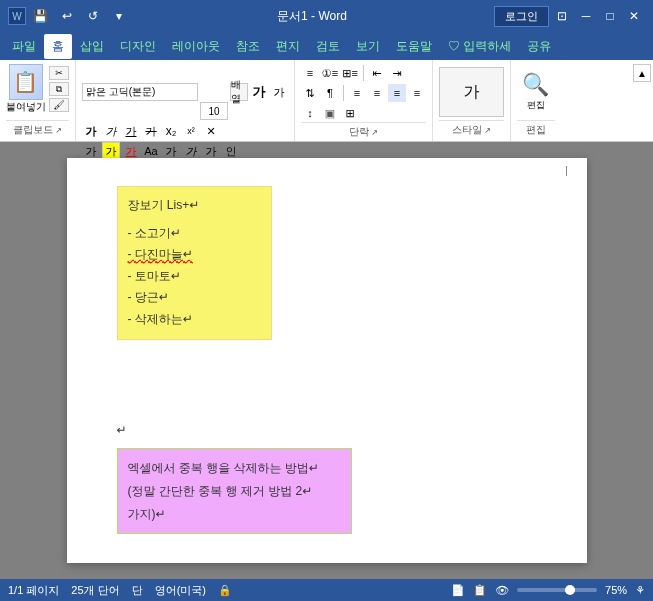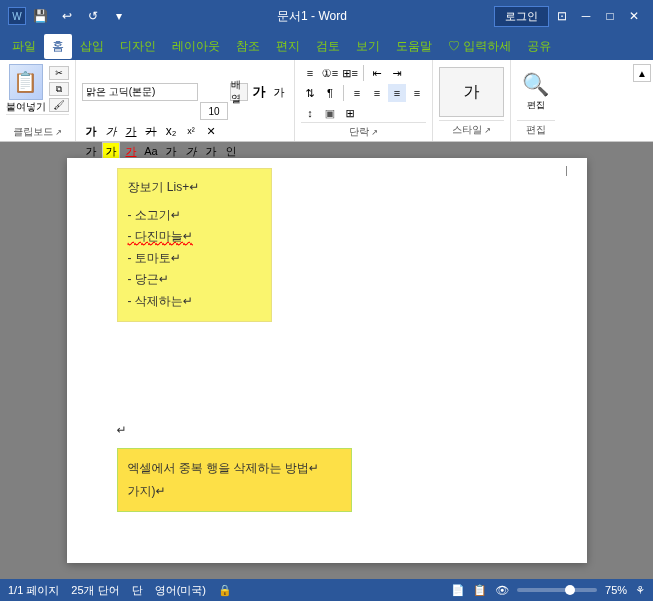--- a/index.html
+++ b/index.html
@@ -60,21 +60,21 @@
 
     
     .menu-bar {
       background: #2b579a;
       height: 28px;
       display: flex;
       align-items: center;
       padding: 0 4px;
     }
     .menu-item {
-      color: #84cc16;
+      color: #86efac;
       padding: 4px 8px;
       font-size: 12px;
       cursor: pointer;
       border-radius: 2px;
     }
     .menu-item.active { background: white; color: #2b579a; }
     .small-btn {
       width: 20px; height: 14px;
       background: #f5f5f5;
       border: 1px solid #c8c8c8;
@@ -111,28 +111,28 @@
       position: relative;
     }
 
     
     .sticky-yellow {
       background: #faf56e;
       border: 1px solid #e8e080;
       padding: 8px 10px;
       width: 155px;
       position: absolute;
-      top: 10px;
+      top: 28px;
       left: 50px;
       font-size: 12px;
       line-height: 1.8;
     }
 
     .sticky-green {
-      background: #fde047;
+      background: #f0abfc;
       border: 1px solid #b8e060;
       padding: 8px 10px;
       width: 235px;
       position: absolute;
       top: 290px;
       left: 50px;
       font-size: 12px;
       line-height: 1.9;
     }
 
@@ -243,21 +243,21 @@
       <div style="display:flex;flex-direction:column;align-items:center;cursor:pointer;">
         <div style="width:34px;height:36px;background:linear-gradient(135deg,#dce8fa,#b8cef8);border:1px solid #a0b8e0;display:flex;align-items:center;justify-content:center;font-size:20px;">📋</div>
         <span style="font-size:10px;">붙여넣기</span>
       </div>
       <div style="display:flex;flex-direction:column;gap:2px;padding-top:2px;">
         <div class="small-btn">✂</div>
         <div class="small-btn">⧉</div>
         <div class="small-btn">🖌</div>
       </div>
     </div>
-    <div style="font-size:10px;color:#555;text-align:center;border-top:1px solid #e0e0e0;padding-top:10px;display:flex;align-items:center;justify-content:center;gap:2px;">
+    <div style="font-size:10px;color:#555;text-align:center;border-top:1px solid #e0e0e0;padding-top:2px;display:flex;align-items:center;justify-content:center;gap:2px;">
       <span>클립보드</span>
       <span style="font-size:8px;">↗</span>
     </div>
   </div>
 
   <div style="display:flex;flex-direction:column;border-right:1px solid #e0e0e0;padding:4px 6px;">
     <div style="display:flex;align-items:center;gap:2px;margin-bottom:2px;">
       <input type="text" style="width: 116px; height: 18px; border: 1px solid rgb(200, 200, 200); font-size: 10px; padding: 1px 3px; font-family: inherit;" value="맑은 고딕(본문)">
       <input type="text" style="width: 28px; height: 18px; border: 1px solid rgb(200, 200, 200); font-size: 10px; padding: 1px 2px; text-align: center; font-family: inherit; margin-top: 38px;" value="10">
       <div style="width:18px;height:18px;border:1px solid #c8c8c8;background:#f5f5f5;display:flex;align-items:center;justify-content:center;font-size:10px;cursor:pointer;">배열</div>
@@ -363,20 +363,21 @@
       </div>
       <div class="list-item-text">-  토마토↵</div>
       <div class="list-item-text">-  당근↵</div>
       <div class="list-item-text">-  삭제하는↵</div>
     </div>
 
     <div style="position:absolute;top:265px;left:50px;font-size:12px;color:#333;">↵</div>
 
     <div class="sticky-green">
       <div class="list-item-text">엑셀에서 중복 행을 삭제하는 방법↵</div>
+      <div class="list-item-text">(정말 간단한 중복 행 제거 방법 2↵</div>
       <div class="list-item-text">가지)↵</div>
     </div>
 
   </div>
 </div>
 
 <div class="status-bar">
   <span>1/1 페이지</span>
   <span>25개 단어</span>
   <span>단</span>

